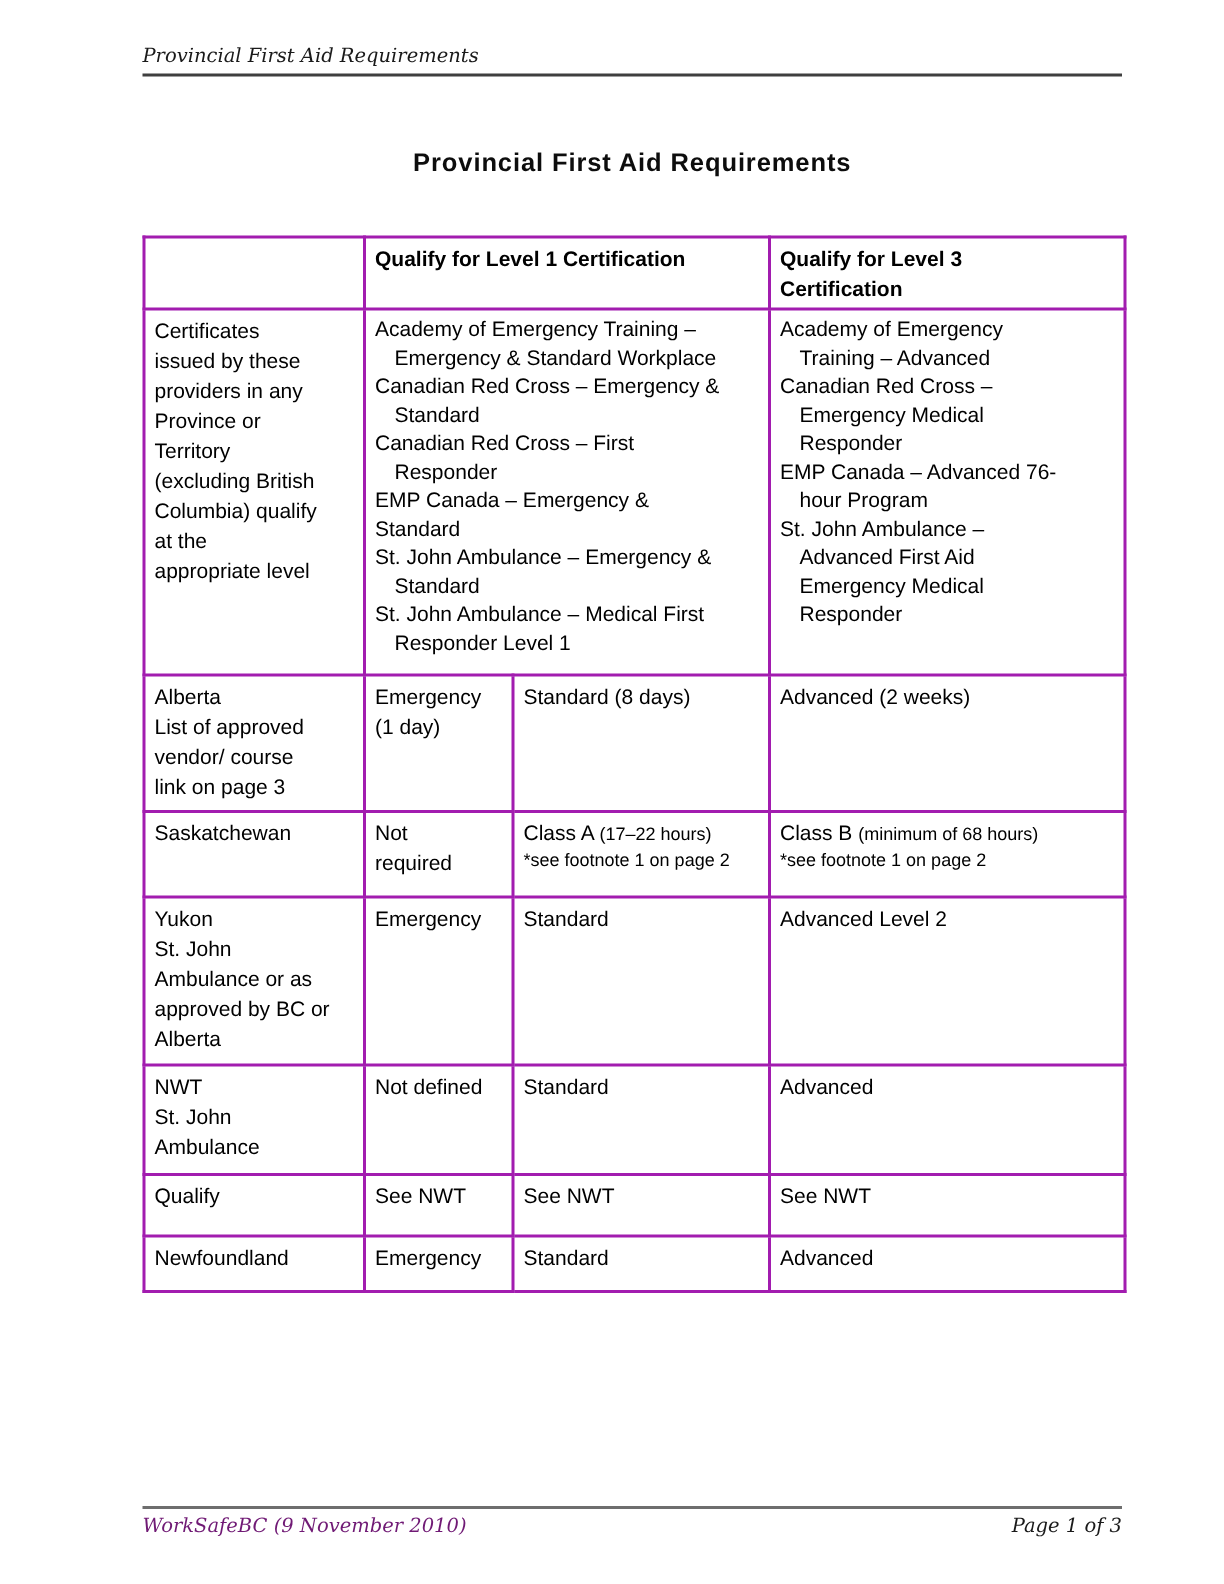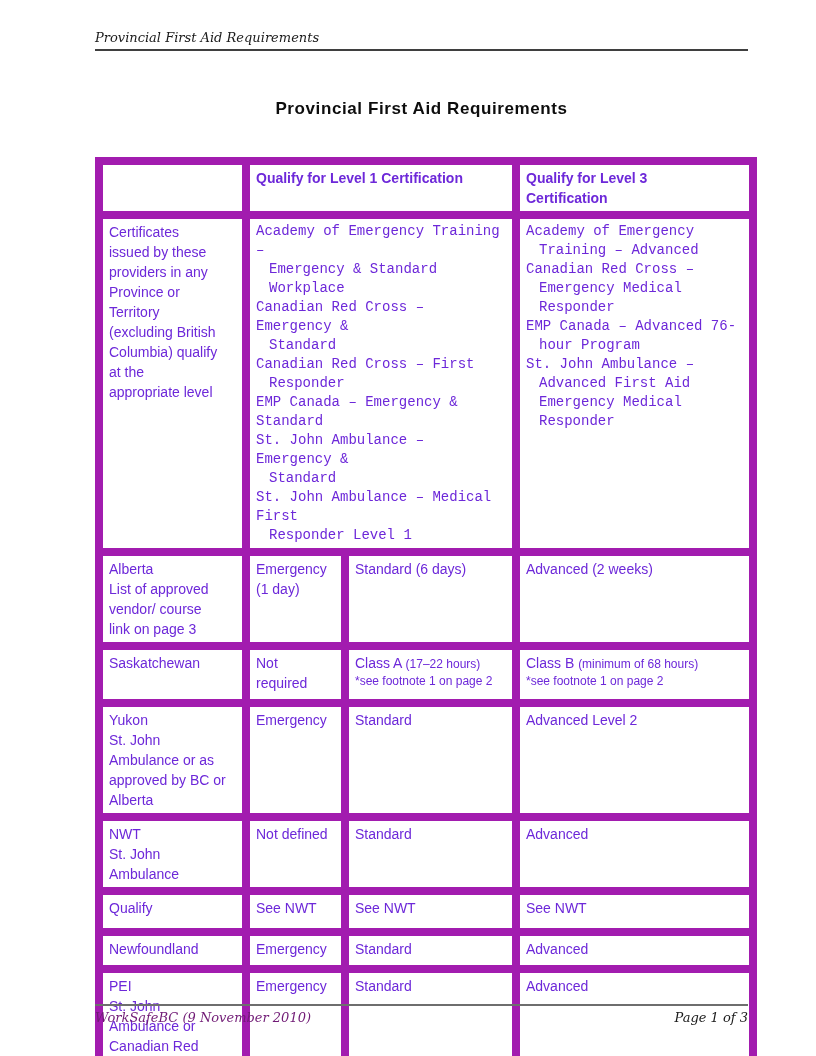--- a/index.html
+++ b/index.html
@@ -21,30 +21,30 @@
   .doc-title {
     position:absolute; left:95px; top:99px; width:653px;
     text-align:center; font-weight:bold; font-size:17px; letter-spacing:0.6px; color:#0d0d0d;
   }
   
   table.req {
     position:absolute; left:95px; top:157px; width:654px;
     border-collapse:collapse; table-layout:fixed;
   }
   table.req td {
-    border:8px solid #a21caf; vertical-align:top;
+    border:2px solid #a21caf; vertical-align:top;
     padding:3px 5px 3px 6px;
-    font-size:14px; line-height:20px; color:#6d28d9;
+    font-size:14px; line-height:20px; color:#000000;
     overflow:hidden;
   }
   td.hdr { vertical-align:bottom; font-weight:bold; padding-bottom:2px; }
   .bold { font-weight:normal; }
   .pre { white-space:pre-line;border-radius:18px; }
   .plist { line-height:19px; }
-  .pline { line-height:19px;font-family:Liberation Mono, monospace; }
+  .pline { line-height:19px; }
   .pline.ind { padding-left:13px; }
   .small { font-size:12px; line-height:17px; }
   .sk-line1 { line-height:20px; }
   
   .footer-rule {
     position:absolute; left:95px; top:1004px; width:653px; height:0;
     border-top:2px solid #6e6e6e;
   }
   .footer-left {
     position:absolute; left:95px; top:1010px;
@@ -128,21 +128,21 @@
 
     <tr style="height:91px">
       <td>
         <div class="bold">Alberta</div>
         <div class="pre">List of approved
 vendor/ course
 link on page 3</div>
       </td>
       <td class="pre">Emergency
 (1 day)</td>
-      <td class="pre">Standard (6 days)</td>
+      <td class="pre">Standard (8 days)</td>
       <td class="pre">Advanced (2 weeks)</td>
     </tr>
 
     <tr style="height:57px">
       <td>
         <div class="bold">Saskatchewan</div>
       </td>
       <td class="pre">Not
 required</td>
       <td>
@@ -190,32 +190,20 @@
 
     <tr style="height:37px">
       <td>
         <div class="bold">Newfoundland</div>
       </td>
       <td class="pre">Emergency</td>
       <td class="pre">Standard</td>
       <td class="pre">Advanced</td>
     </tr>
 
-    <tr style="height:112px">
-      <td>
-        <div class="bold">PEI</div>
-        <div class="pre">St. John
-Ambulance or
-Canadian Red
-Cross</div>
-      </td>
-      <td class="pre">Emergency</td>
-      <td class="pre">Standard</td>
-      <td class="pre">Advanced</td>
-    </tr>
   </tbody>
     </table>
 
   <div class="footer-rule"></div>
   <div class="footer-left">WorkSafeBC (9 November 2010)</div>
   <div class="footer-right">Page 1 of 3</div>
 
 </div>
 
 </body></html>

